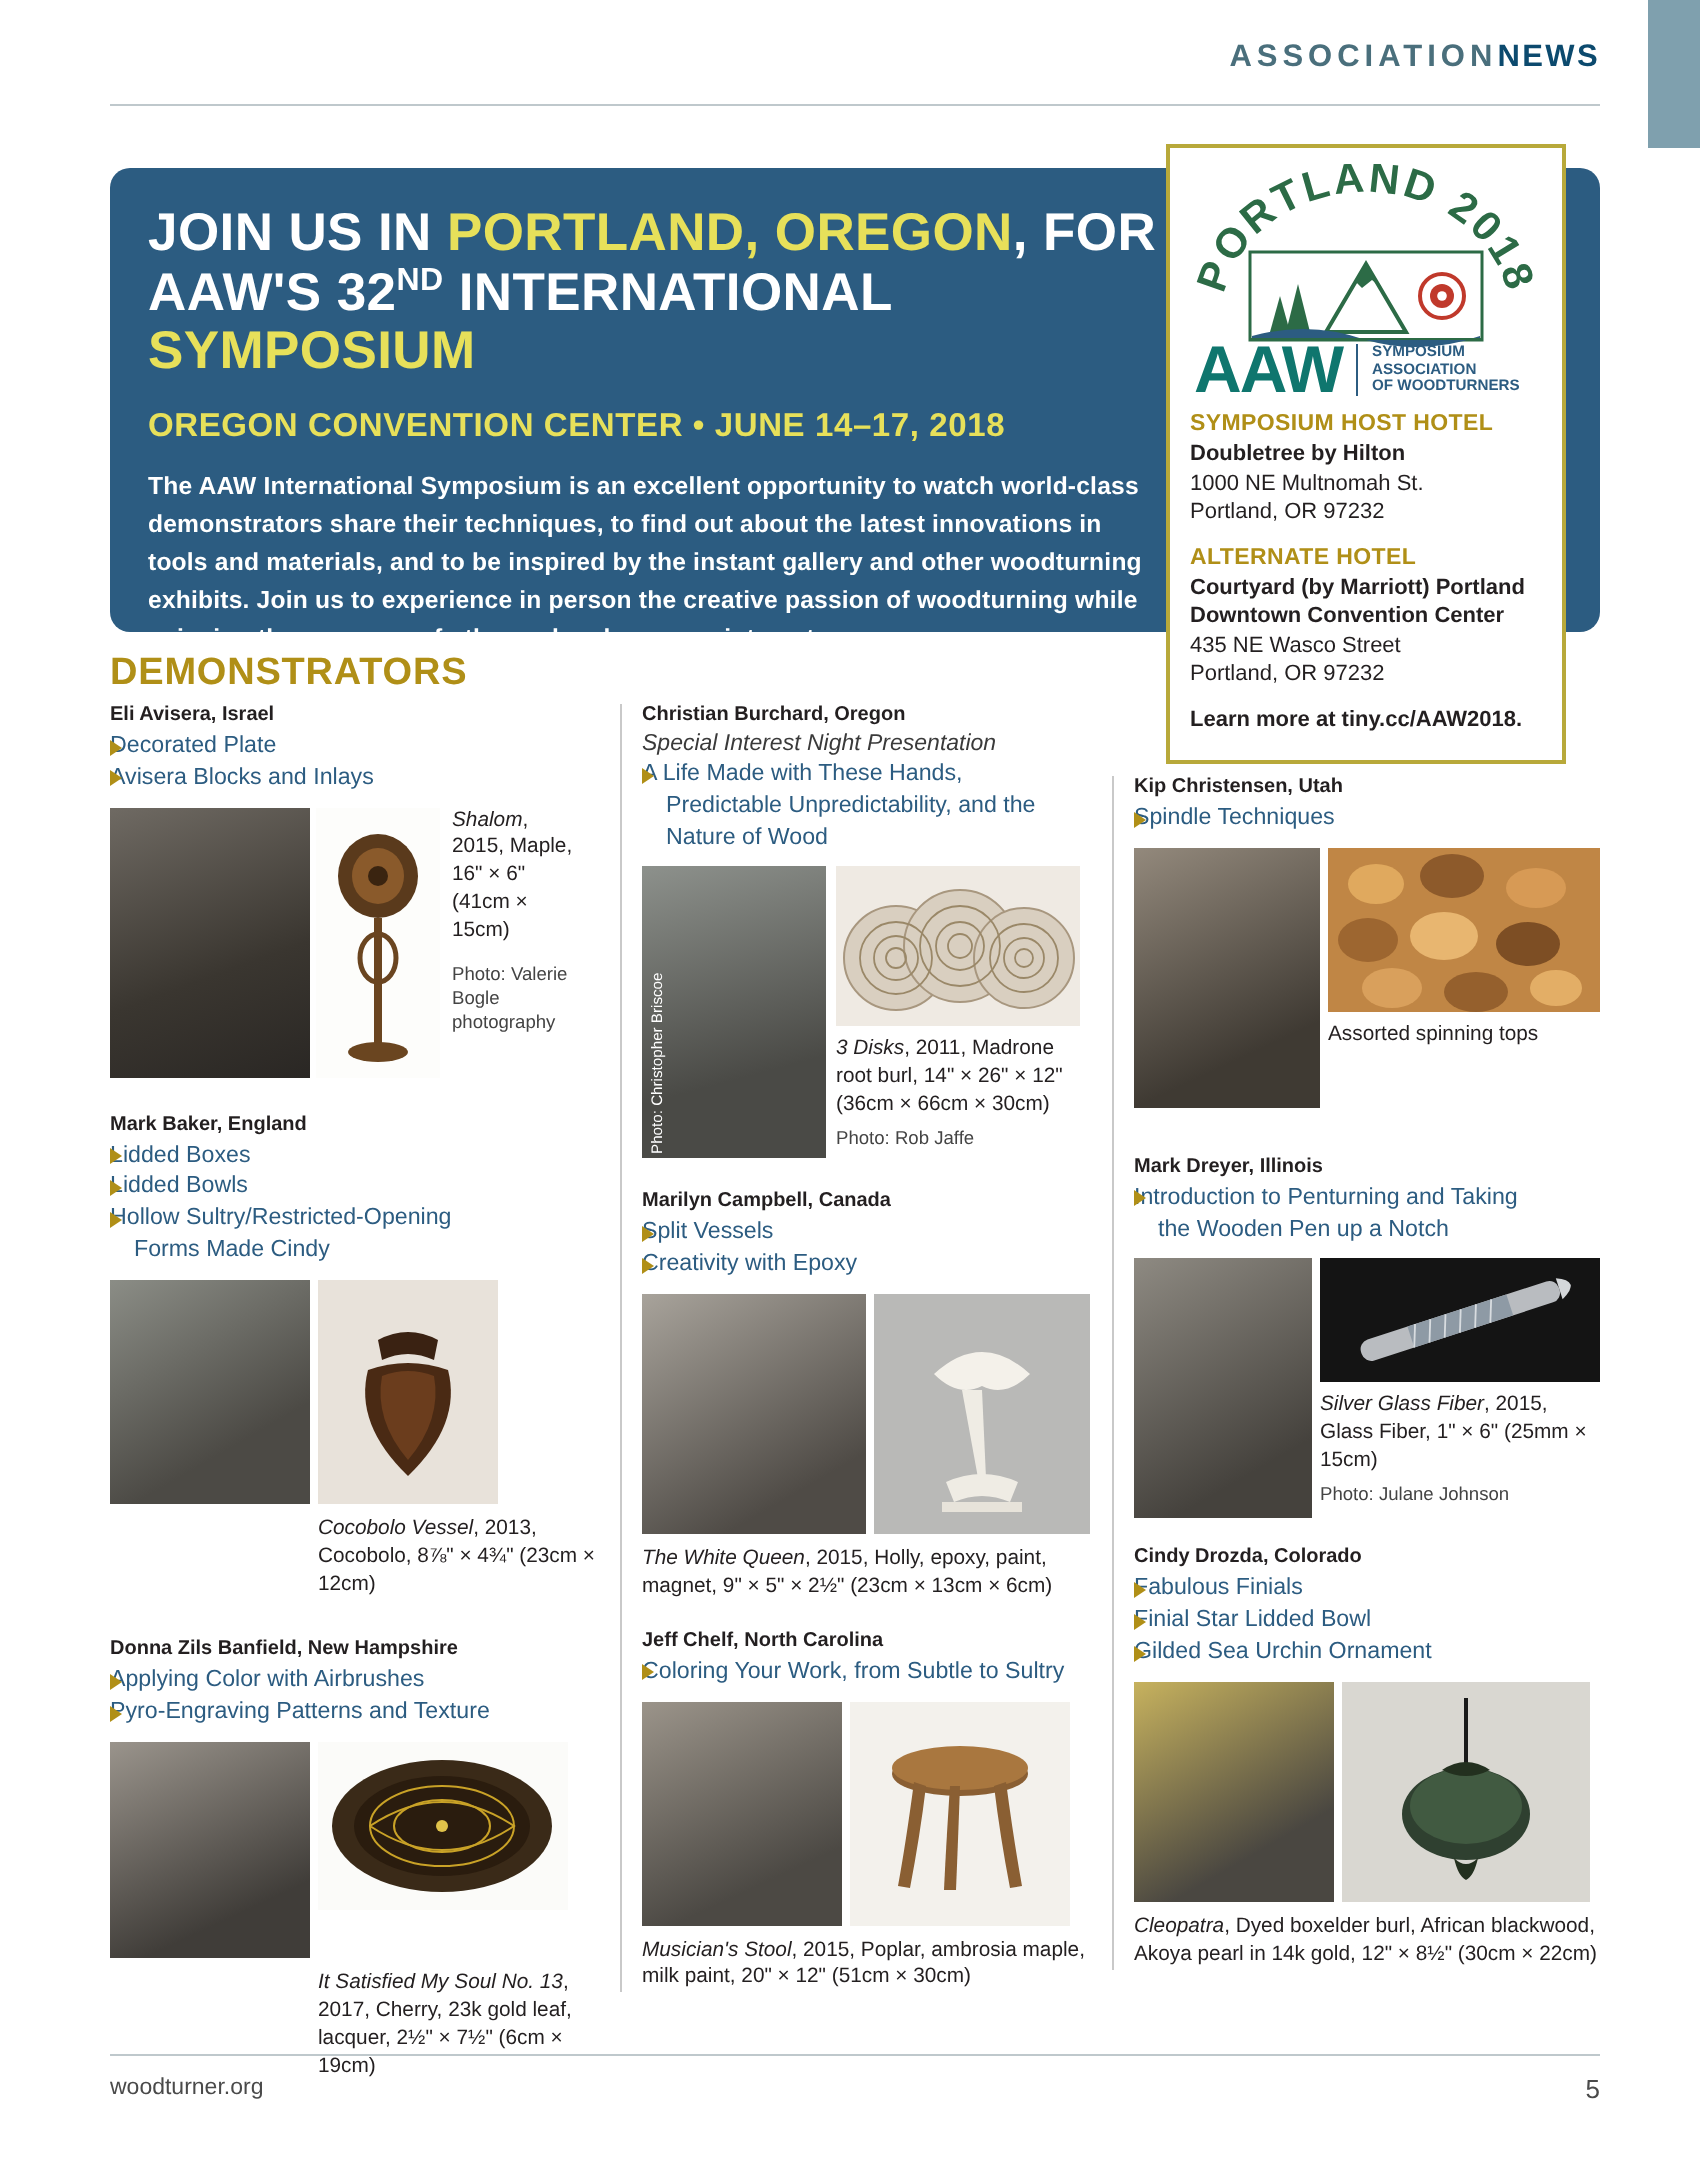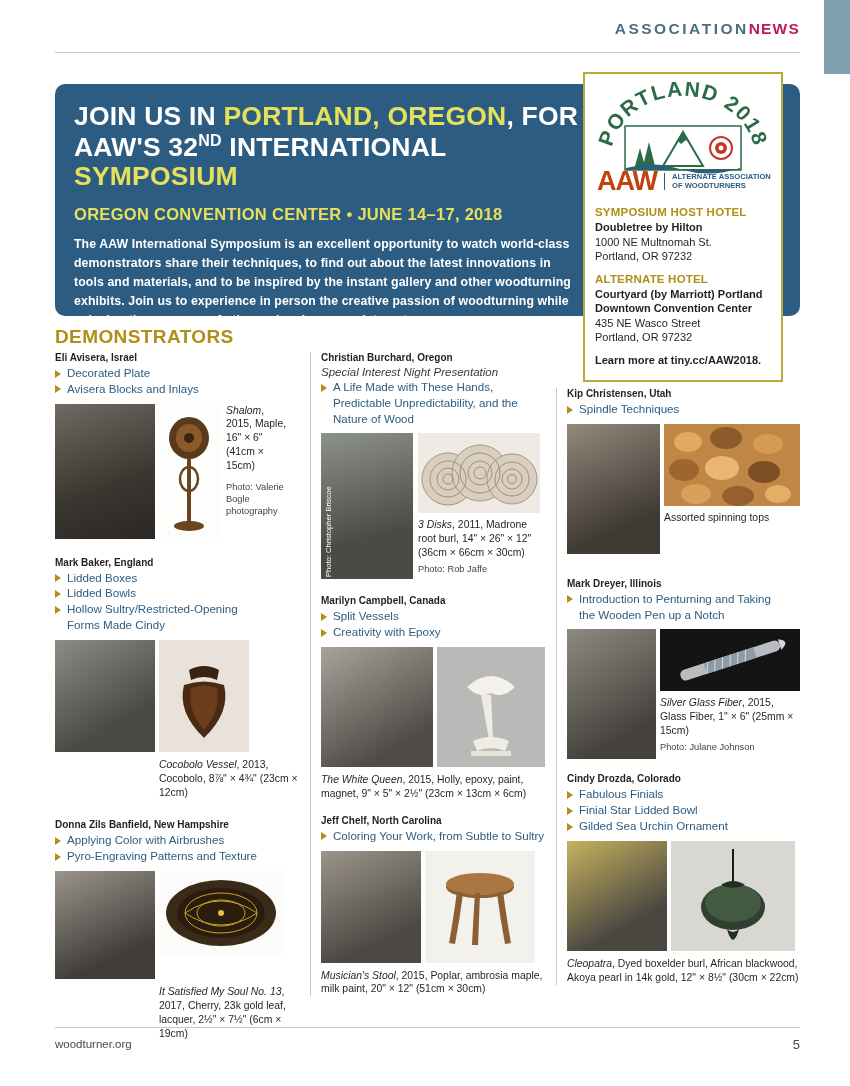--- a/index.html
+++ b/index.html
@@ -16,21 +16,21 @@
   
   .page-header {
     position: absolute; top: 0; left: 0; width: 850px; height: 62px;
   }
   .header-title {
     position: absolute; right: 50px; top: 20px;
     font-size: 15.5px; letter-spacing: 2.5px; font-weight: bold;
     color: #4a6f7c;
     white-space: nowrap;
   }
-  .header-title .news { color: #be185d; letter-spacing: 1.2px; }
+  .header-title .news { color: #0c4a6e; letter-spacing: 1.2px; }
   .header-rule {
     position: absolute; left: 55px; right: 50px; top: 52px;
     border-top: 1px solid #bfc8cc;
   }
   .header-tab {
     position: absolute; right: 0; top: 0; width: 26px; height: 74px;
     background: #7fa0ae;
   }
 
   
@@ -89,21 +89,21 @@
   .col2 { left: 310px; width: 238px; border-left: 1px solid #c9c9c9; padding-left: 0; }
   .col3 { left: 556px; width: 244px; border-left: 1px solid #c9c9c9; }
 
   .entry { margin-bottom: 0; }
   .name {
     font-size: 10px; font-weight: bold; color: #231f20; margin-bottom: 3px;
   }
   .subnote { font-size: 11.5px; font-style: italic; color: #3a3a3a; margin-bottom: 2px;}
   .topic {
     font-size: 11.6px; color: #2c5c81; line-height: 1.28;
-    padding-left: 12px; position: relative; margin-bottom: 1px;
+    position: relative; margin-bottom: 1px;
   }
   .topic::before {
     content: "";
     position: absolute; left: 0; top: 3.5px;
     border-left: 6px solid #b08f17;
     border-top: 4px solid transparent;
     border-bottom: 4px solid transparent;
   }
   .topic.cont { padding-left: 12px; }
   .topic.cont::before { display: none; }
@@ -185,23 +185,23 @@
       <circle cx="136" cy="66" r="6" fill="#c0392b"></circle>
       <circle cx="136" cy="66" r="2.4" fill="#ffffff"></circle>
 
       <path d="M41 86 Q70 78 98 88 Q126 96 155 86 L155 87.5 L41 87.5 Z" fill="#2c5c81"></path>
       <rect x="40" y="87" width="116" height="1" fill="#2c6b46"></rect>
     </svg>
   </div>
 
   <div style="position:absolute; left:12px; top:92px; width:178px;">
     <div style="display:flex; align-items:center;">
-      <div style="font-size:27px; font-weight:bold; color:#c2410c; letter-spacing:-1px; font-family:'Liberation Sans',sans-serif;text-align:center;">AAW</div>
+      <div style="font-size:33px; font-weight:bold; color:#0f766e; letter-spacing:-1px; font-family:'Liberation Sans',sans-serif;text-align:center;">AAW</div>
       <div style="border-left:1.5px solid #2c5c81; margin-left:7px; padding-left:7px; line-height:1.15;">
-        <div style="font-size:7.6px; font-weight:bold; color:#2c5c81;">ALTERNATE ASSOCIATION</div>
+        <div style="font-size:7.6px; font-weight:bold; color:#2c5c81;">SYMPOSIUM ASSOCIATION</div>
         <div style="font-size:7.6px; font-weight:bold; color:#2c5c81;">OF WOODTURNERS</div>
       </div>
     </div>
   </div>
 
   <div class="hotel-text">
     <div class="hotel-head">SYMPOSIUM HOST HOTEL</div>
     <div class="hotel-line b">Doubletree by Hilton</div>
     <div class="hotel-line">1000 NE Multnomah St.</div>
     <div class="hotel-line">Portland, OR 97232</div>

